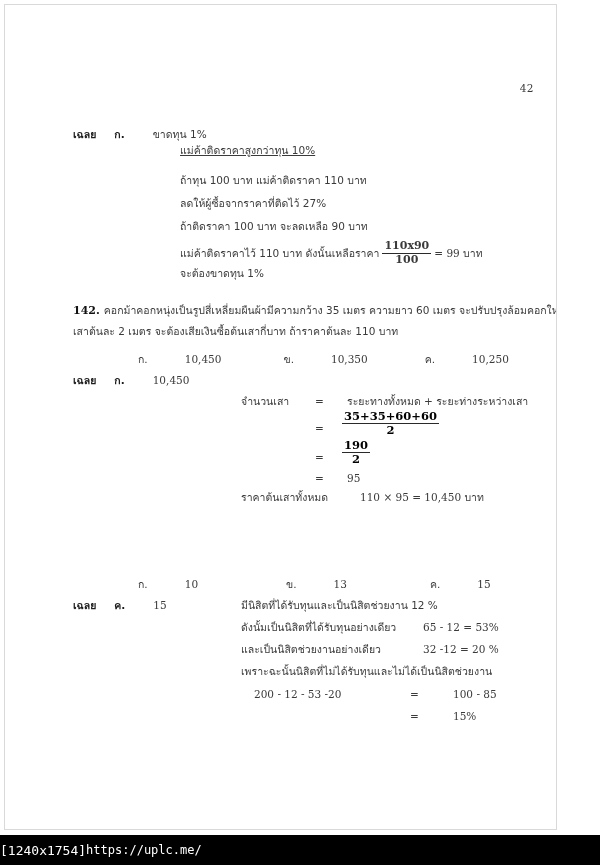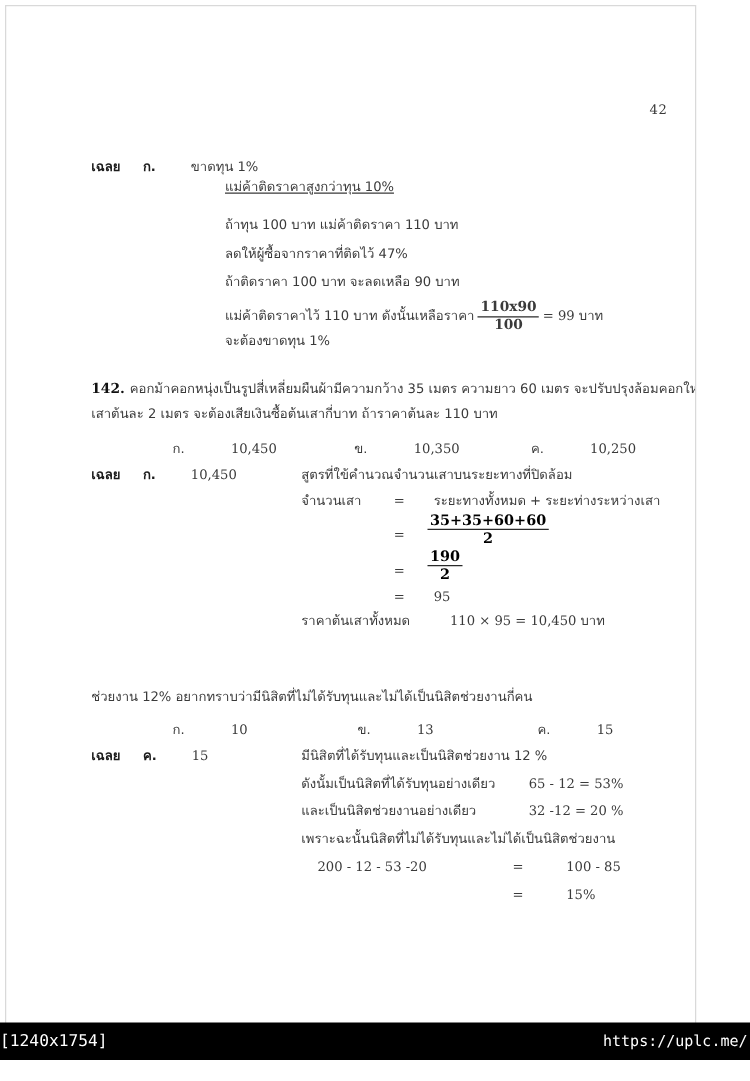--- a/index.html
+++ b/index.html
@@ -69,30 +69,30 @@
     padding: 0 2px;
   }
   .frac .denom {
     display: block;
     padding: 0 2px;
   }
   .inline-mid { vertical-align: middle; }
   .footer-bar {
     position: absolute;
     left: 0;
-    bottom: 17px;
+    bottom: 0;
     width: 600px;
     height: 30px;
     background: #000000;
     color: #ffffff;
     display: flex;
     align-items: center;
-    justify-content: space-between;
+    justify-content: flex-start;
     box-sizing: border-box;
-    padding-right: 2px;
+    padding-right: 20px;
   }
   .footer-dims {
     font-family: "DejaVu Sans Mono", "Liberation Mono", monospace;
     font-size: 13px;
     letter-spacing: 0px;
   }
   .footer-url {
     font-family: "DejaVu Sans Mono", "Liberation Mono", monospace;
     font-size: 12px;
     letter-spacing: 0px;
@@ -112,21 +112,21 @@
 <div class="page-sheet">
 
   <div class="page-number thai num-serif">42</div>
 
   <div class="row thai" style="left:68px; top:124px;">
     <span class="bold">เฉลย</span><span style="display:inline-block;width:18px"></span><span class="bold">ก.</span><span style="display:inline-block;width:28px"></span><span>ขาดทุน 1%</span>
   </div>
 
   <div class="row thai" style="left:175px; top:140px;text-decoration:underline;">แม่ค้าติดราคาสูงกว่าทุน 10%</div>
   <div class="row thai" style="left:175px; top:170px;">ถ้าทุน 100 บาท แม่ค้าติดราคา 110 บาท</div>
-  <div class="row thai" style="left:175px; top:193px;">ลดให้ผู้ซื้อจากราคาที่ติดไว้ 47%</div>
+  <div class="row thai" style="left:175px; top:193px;">ลดให้ผู้ซื้อจากราคาที่ติดไว้ 27%</div>
   <div class="row thai" style="left:175px; top:216px;">ถ้าติดราคา 100 บาท จะลดเหลือ 90 บาท</div>
 
   <div class="row thai" style="left:175px; top:235px;">
     <span class="inline-mid">แม่ค้าติดราคาไว้ 110 บาท ดังนั้นเหลือราคา</span><span class="frac"><span class="numer">110x90</span><span class="denom">100</span></span><span class="inline-mid num-serif">= 99 บาท</span>
   </div>
 
   <div class="row thai" style="left:175px; top:263px;">จะต้องขาดทุน 1%</div>
 
   <div class="row thai" style="left:68px; top:300px;">
     <span class="q-number">142.</span><span style="display:inline-block;width:4px"></span><span>คอกม้าคอกหนุ่งเป็นรูปสี่เหลี่ยมผืนผ้ามีความกว้าง 35 เมตร ความยาว 60 เมตร จะปรับปรุงล้อมคอกใหม่โดยปัก</span>
@@ -134,21 +134,20 @@
   <div class="row thai" style="left:68px; top:321px;">เสาต้นละ 2 เมตร จะต้องเสียเงินซื้อต้นเสากี่บาท ถ้าราคาต้นละ 110 บาท</div>
 
   <div class="row thai" style="left:133px; top:349px;">
     <span class="choice-lab">ก.</span><span style="display:inline-block;width:37px"></span><span class="num-serif">10,450</span><span style="display:inline-block;width:62px"></span><span class="choice-lab">ข.</span><span style="display:inline-block;width:37px"></span><span class="num-serif">10,350</span><span style="display:inline-block;width:57px"></span><span class="choice-lab">ค.</span><span style="display:inline-block;width:37px"></span><span class="num-serif">10,250</span><span style="display:inline-block;width:59px"></span><span class="choice-lab">ง.</span><span style="display:inline-block;width:37px"></span>
   </div>
 
   <div class="row thai" style="left:68px; top:370px;">
     <span class="bold">เฉลย</span><span style="display:inline-block;width:18px"></span><span class="bold">ก.</span><span style="display:inline-block;width:28px"></span><span class="num-serif">10,450</span>
   </div>
 
-  <div class="row thai" style="left:236px; top:370px;">สูตรที่ใข้คำนวณจำนวนเสาบนระยะทางที่ปิดล้อม</div>
 
   <div class="row thai" style="left:236px; top:391px;">จำนวนเสา</div>
   <div class="row thai eq" style="left:310px; top:391px;">=</div>
   <div class="row thai" style="left:342px; top:391px;">ระยะทางทั้งหมด + ระยะท่างระหว่างเสา</div>
 
   <div class="row thai eq" style="left:310px; top:418px;">=</div>
   <div class="row" style="left:334px; top:405px;">
     <span class="frac" style="font-size:11.5px;"><span class="numer">35+35+60+60</span><span class="denom">2</span></span>
   </div>
 
@@ -156,21 +155,20 @@
   <div class="row" style="left:334px; top:434px;">
     <span class="frac" style="font-size:11.5px;"><span class="numer">190</span><span class="denom">2</span></span>
   </div>
 
   <div class="row thai eq" style="left:310px; top:468px;">=</div>
   <div class="row thai num-serif" style="left:342px; top:468px;">95</div>
 
   <div class="row thai" style="left:236px; top:487px;">ราคาต้นเสาทั้งหมด</div>
   <div class="row thai num-serif" style="left:355px; top:487px;">110 × 95 = 10,450 บาท</div>
 
-  <div class="row thai" style="left:68px; top:548px;">ช่วยงาน 12% อยากทราบว่ามีนิสิตที่ไม่ได้รับทุนและไม่ได้เป็นนิสิตช่วยงานกี่คน</div>
 
   <div class="row thai" style="left:133px; top:574px;">
     <span class="choice-lab">ก.</span><span style="display:inline-block;width:37px"></span><span class="num-serif">10</span><span style="display:inline-block;width:88px"></span><span class="choice-lab">ข.</span><span style="display:inline-block;width:37px"></span><span class="num-serif">13</span><span style="display:inline-block;width:83px"></span><span class="choice-lab">ค.</span><span style="display:inline-block;width:37px"></span><span class="num-serif">15</span><span style="display:inline-block;width:85px"></span><span class="choice-lab">ง.</span><span style="display:inline-block;width:37px"></span>
   </div>
 
   <div class="row thai" style="left:68px; top:595px;">
     <span class="bold">เฉลย</span><span style="display:inline-block;width:18px"></span><span class="bold">ค.</span><span style="display:inline-block;width:28px"></span><span class="num-serif">15</span>
   </div>
 
   <div class="row thai" style="left:236px; top:595px;">มีนิสิตที่ได้รับทุนและเป็นนิสิตช่วยงาน 12 %</div>

